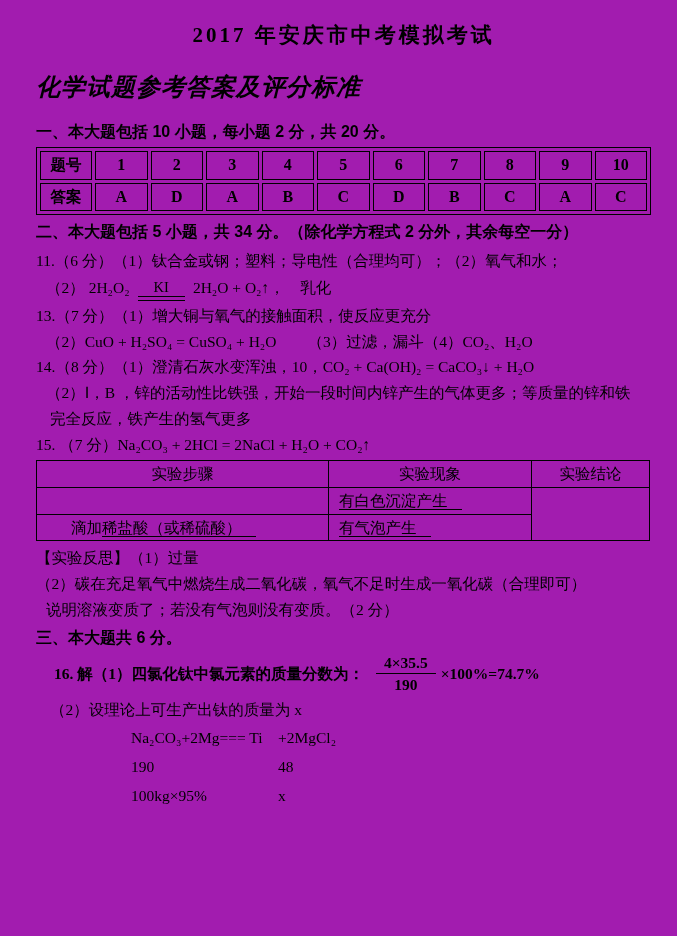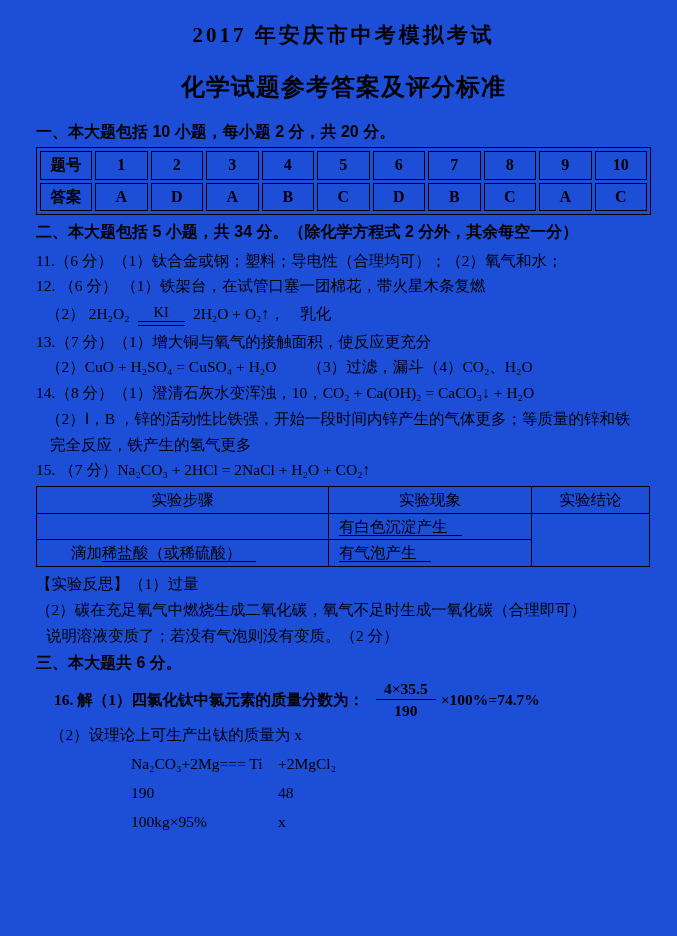--- a/index.html
+++ b/index.html
@@ -1,30 +1,30 @@
 <!DOCTYPE html>
 <html><head>
 <meta charset="utf-8">
 <style>
   html,body { margin:0; padding:0; background:#e8e8e8; }
   .page {
     position:relative; width:677px; height:936px; margin:0 auto;
-    background:#1d4ed8; color:#000;
+    background:#a21caf; color:#000;
     font-family:"Liberation Serif", serif;
     font-size:15.5px; line-height:1.66;
     box-sizing:border-box; padding:10px 26px 0 36px;
     overflow:hidden;
   }
   .title-main {
     text-align:center; font-size:21px; font-weight:600; letter-spacing:3px;
     margin:8px 0 14px; font-family:"Liberation Serif", serif;
   }
   .title-sub {
-    text-align:center; font-size:24px; font-weight:bold; letter-spacing:1px;
-    margin:0 0 14px; font-family:"Liberation Sans", sans-serif;
+    text-align:left; font-size:24px; font-weight:bold; letter-spacing:1px;
+    margin:0 0 14px; font-family:"Liberation Sans", sans-serif;font-style:italic;
   }
   .sec-heading {
     font-family:"Liberation Sans", sans-serif; font-weight:bold;
     font-size:16px; margin:4px 0 4px; line-height:1.4;
   }
   
   table.answers {
     border-collapse:separate; border-spacing:3px;
     border:1px solid #000; width:615px; margin:2px 0 6px;
     table-layout:fixed;
@@ -101,21 +101,20 @@
       <td>A</td>
       <td>C</td>
     </tr>
   </tbody>
     </table>
 
   <div class="sec-heading">二、本大题包括 5 小题，共 34 分。（除化学方程式 2 分外，其余每空一分）</div>
 
   <div class="ln">11.（6 分）（1）钛合金或钢；塑料；导电性（合理均可）；（2）氧气和水；</div>
 
-  <div class="ln">12. （6 分） （1）铁架台，在试管口塞一团棉花，带火星木条复燃</div>
   <div class="eqline">
     <span>（2） 2H₂O₂</span>
     <span class="ki-eq">
       <span class="ki-top">KI</span>
       <span class="ki-bot"></span>
     </span>
     <span>2H₂O + O₂↑</span>
     <span>，　乳化</span>
   </div>
 

